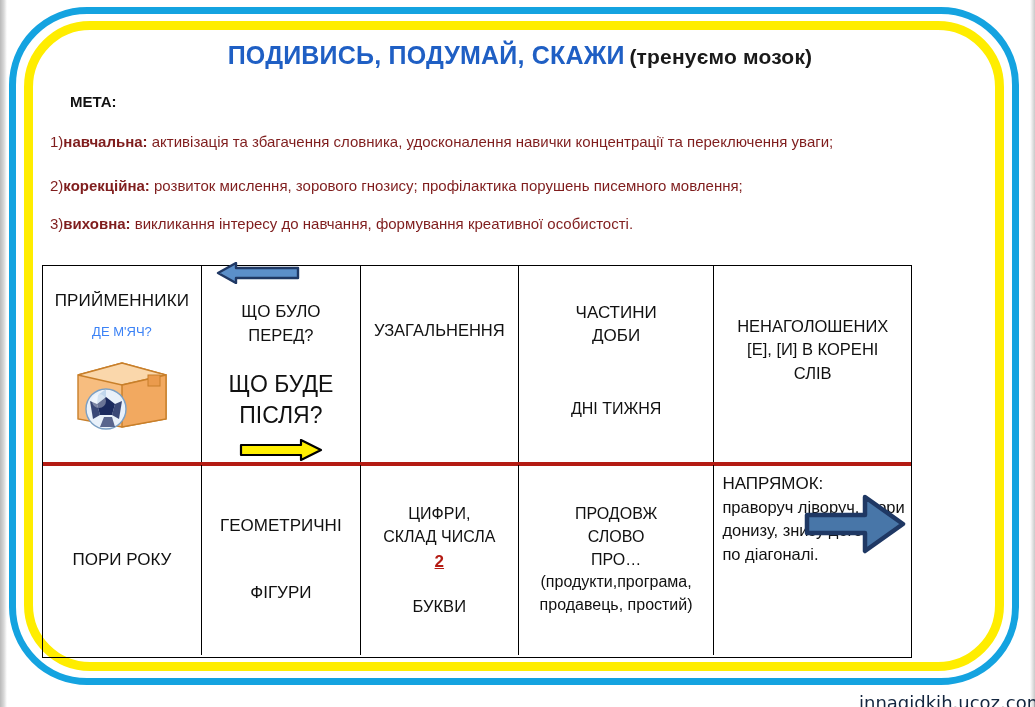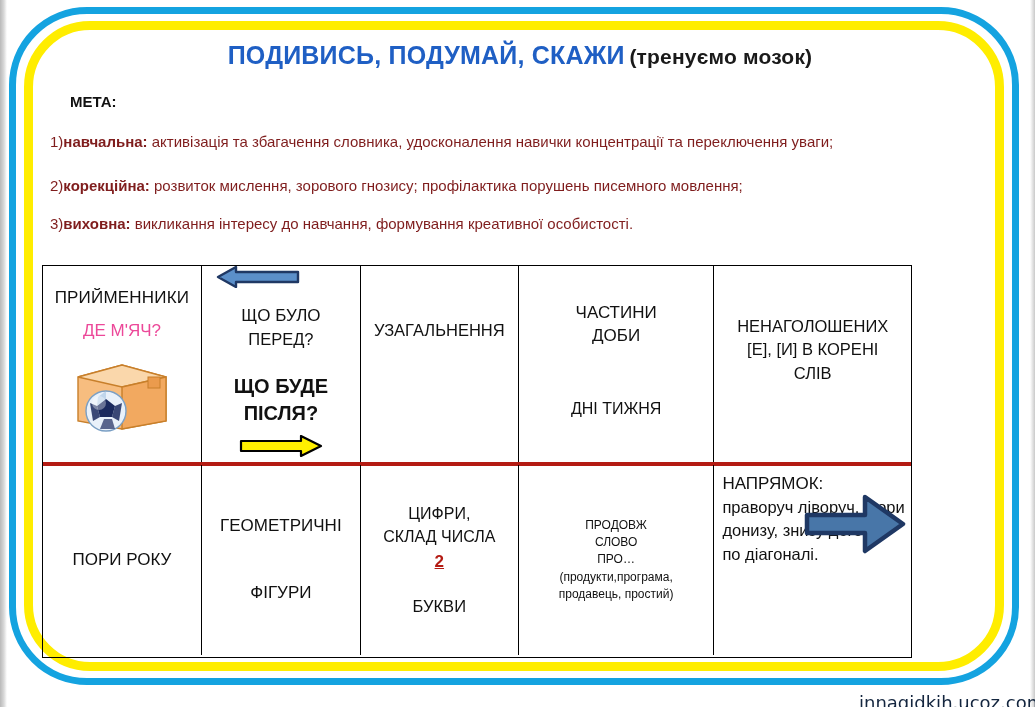--- a/index.html
+++ b/index.html
@@ -50,44 +50,44 @@
   .c1{width:168px;}
   .c2{width:168px;}
   .c3{width:167px;}
   .c4{width:207px;}
   .c5{width:208px;}
 
   .red-divider{position:absolute;left:0;top:196px;width:100%;height:4px;background:#b41b13;}
 
   
   .prep-title{font-size:17px;color:#111;letter-spacing:.2px;}
-  .prep-sub{font-size:17px;color:#ec4899;margin-top:10px;}
+  .prep-sub{font-size:13px;color:#3b82f6;margin-top:10px;}
   .boxball{margin-top:8px;}
 
   
   .arrow-left{margin-bottom:12px;margin-right:46px;}
   .c2 .l1{font-size:17px;}
-  .c2 .l2{font-size:20px;margin-top:22px;font-weight:bold;}
+  .c2 .l2{font-size:23px;margin-top:22px;}
   .arrow-right-yellow{margin-top:8px;}
 
   .c3 .lbl{font-size:16.5px;position:relative;top:-34px;}
 
   .c4 .p1{font-size:17px;position:relative;top:-28px;}
   .c4 .p2{font-size:16px;position:relative;top:22px;}
 
   .c5 .w{font-size:16.5px;position:relative;top:-14px;line-height:1.42;}
 
   
   .c1b{font-size:17px;}
   .c2b .t1{font-size:17px;}
   .c2b .t2{font-size:17px;margin-top:44px;}
   .c3b{line-height:1.45;font-size:16px;}
   .c3b .num{color:#b41b13;font-weight:bold;text-decoration:underline;font-size:17px;display:block;margin:2px 0;}
   .c3b .bukvy{display:block;margin-top:18px;font-size:16.5px;}
-  .c4b{font-size:12px;line-height:1.42;}
+  .c4b{font-size:16px;line-height:1.42;}
   .c5b{align-items:flex-start;justify-content:flex-start;text-align:left;padding:8px 6px 6px 8px;}
   .c5b .dir-head{font-size:17px;}
   .c5b .dir-body{font-size:16.5px;line-height:1.42;}
   .big-arrow{position:absolute;right:4px;top:28px;}
 
   
   .watermark{position:absolute;right:8px;bottom:6px;width:168px;height:24px;}
   .wm-band{position:absolute;left:0;top:2px;width:168px;height:20px;background:#ffffff;}
   .wm-text{position:absolute;left:0;top:2px;width:168px;text-align:center;
     font-size:18px;font-weight:normal;color:#14263f;font-family:"DejaVu Sans",sans-serif;}

